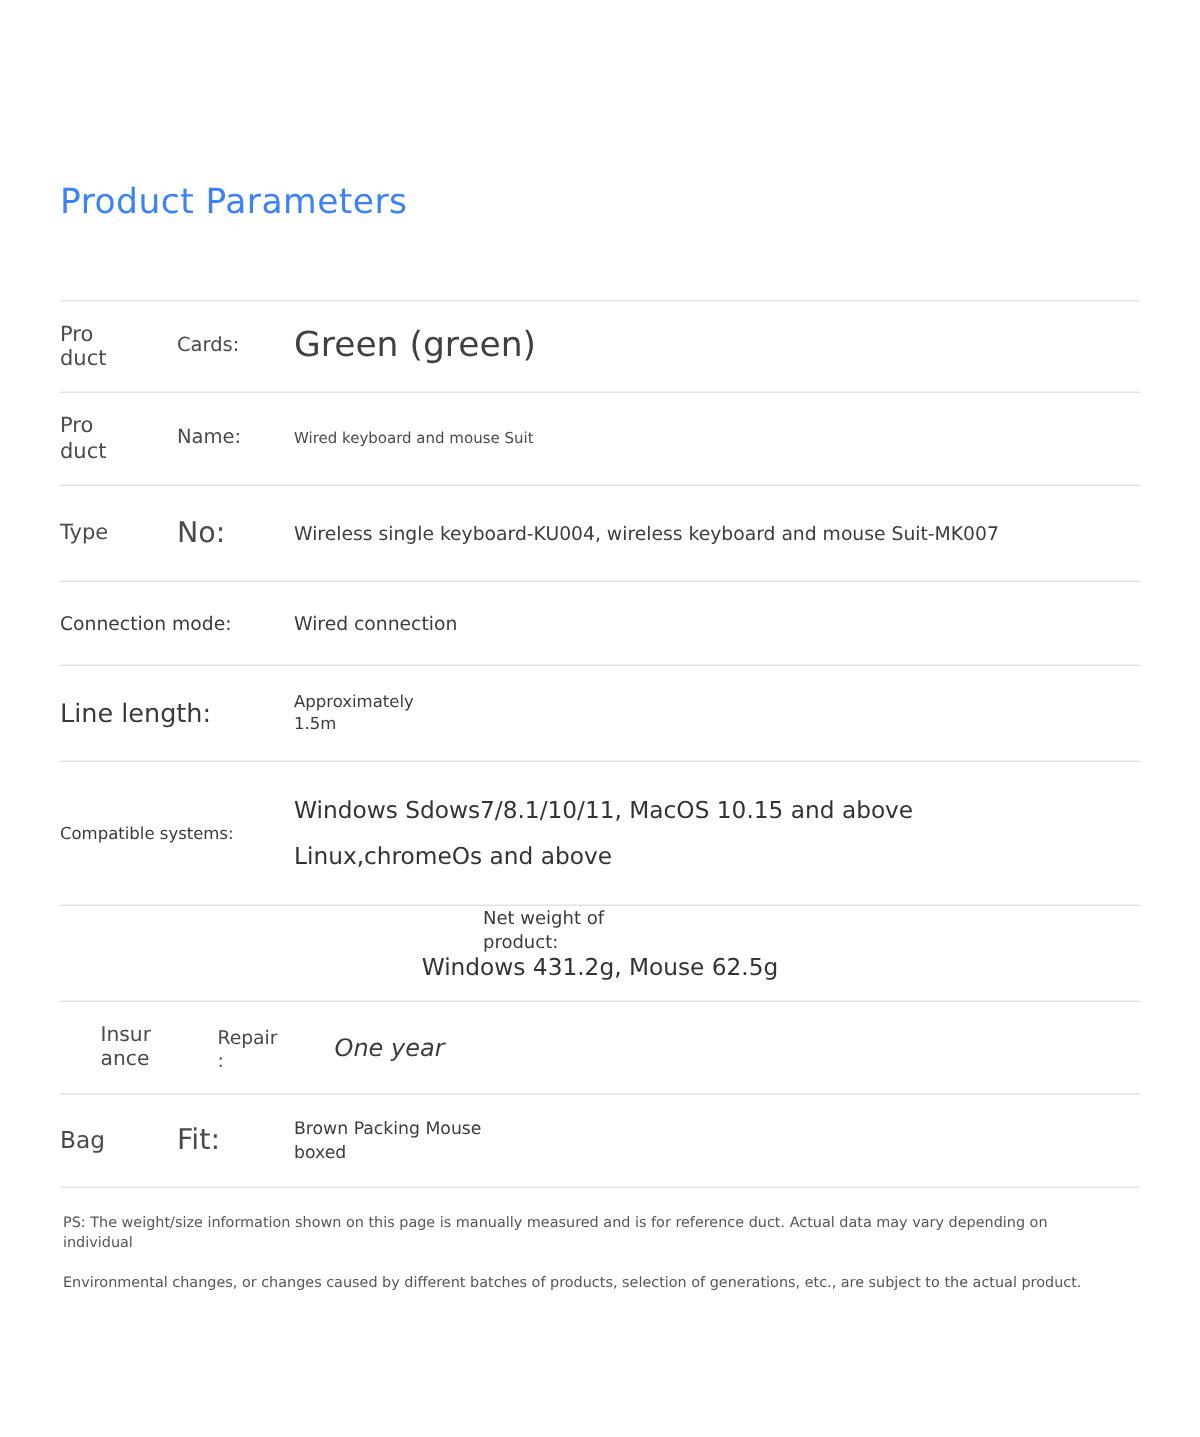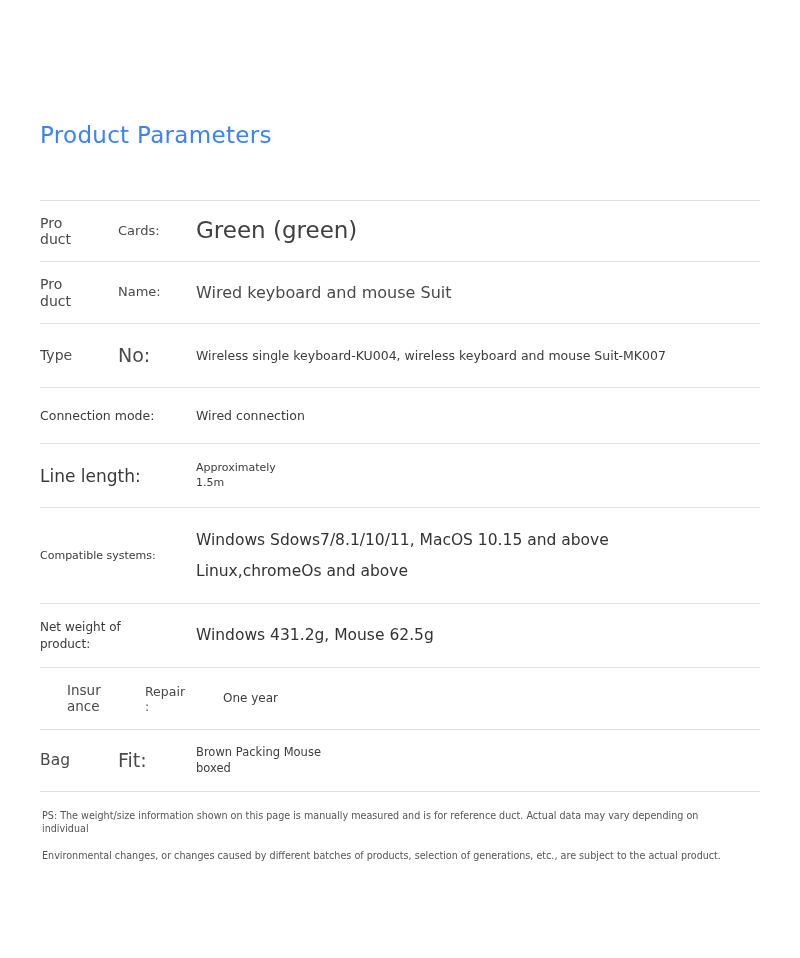--- a/index.html
+++ b/index.html
@@ -69,47 +69,47 @@
 
   
   .r1 { height: 62px; }
   .r1 .lab-a { font-size: 14px; }
   .r1 .lab-b { font-size: 13px; }
   .r1 .value-col { font-size: 23px; color: #404040; }
 
   .r2 { height: 62px; }
   .r2 .lab-a { font-size: 14px; }
   .r2 .lab-b { font-size: 13px; }
-  .r2 .value-col { font-size: 16px; color: #4a4a4a; }
+  .r2 .value-col { font-size: 10px; color: #4a4a4a; }
 
   .r3 { height: 64px; }
   .r3 .lab-a { font-size: 14px; }
   .r3 .lab-b { font-size: 19px; }
   .r3 .value-col { font-size: 12.5px; }
 
   .r4 { height: 56px; }
   .r4 .lab-wide { font-size: 12.5px; width: 156px; }
   .r4 .value-col { font-size: 12.5px; }
 
   .r5 { height: 64px; }
   .r5 .lab-wide { font-size: 17px; width: 156px; color: #3a3a3a; }
   .r5 .value-col { font-size: 11px; line-height: 1.35; }
 
   .r6 { min-height: 96px; align-items: center; }
   .r6 .lab-wide { font-size: 11px; width: 156px; align-self: center; }
   .r6 .value-col { font-size: 15.5px; line-height: 1.95; color: #333; }
 
-  .r7 { height: 64px; }
+  .r7 { height: 64px; flex-direction: column; }
   .r7 .lab-wide { font-size: 12px; width: 156px; line-height: 1.35; }
   .r7 .value-col { font-size: 15.5px; color: #333; }
 
   .r8 { height: 62px; }
   .r8 .lab-a { font-size: 13.5px; }
   .r8 .lab-b { font-size: 12.5px; line-height: 1.2; }
-  .r8 .value-col { font-size: 12px; }
+  .r8 .value-col { font-size: 16px; font-style: italic; }
 
   .r9 { height: 62px; }
   .r9 .lab-a { font-size: 15.5px; }
   .r9 .lab-b { font-size: 19px; }
   .r9 .value-col { font-size: 11.5px; line-height: 1.35; }
 
   .footnote {
     margin-top: 18px;
     width: 680px;
     padding-left: 2px;

